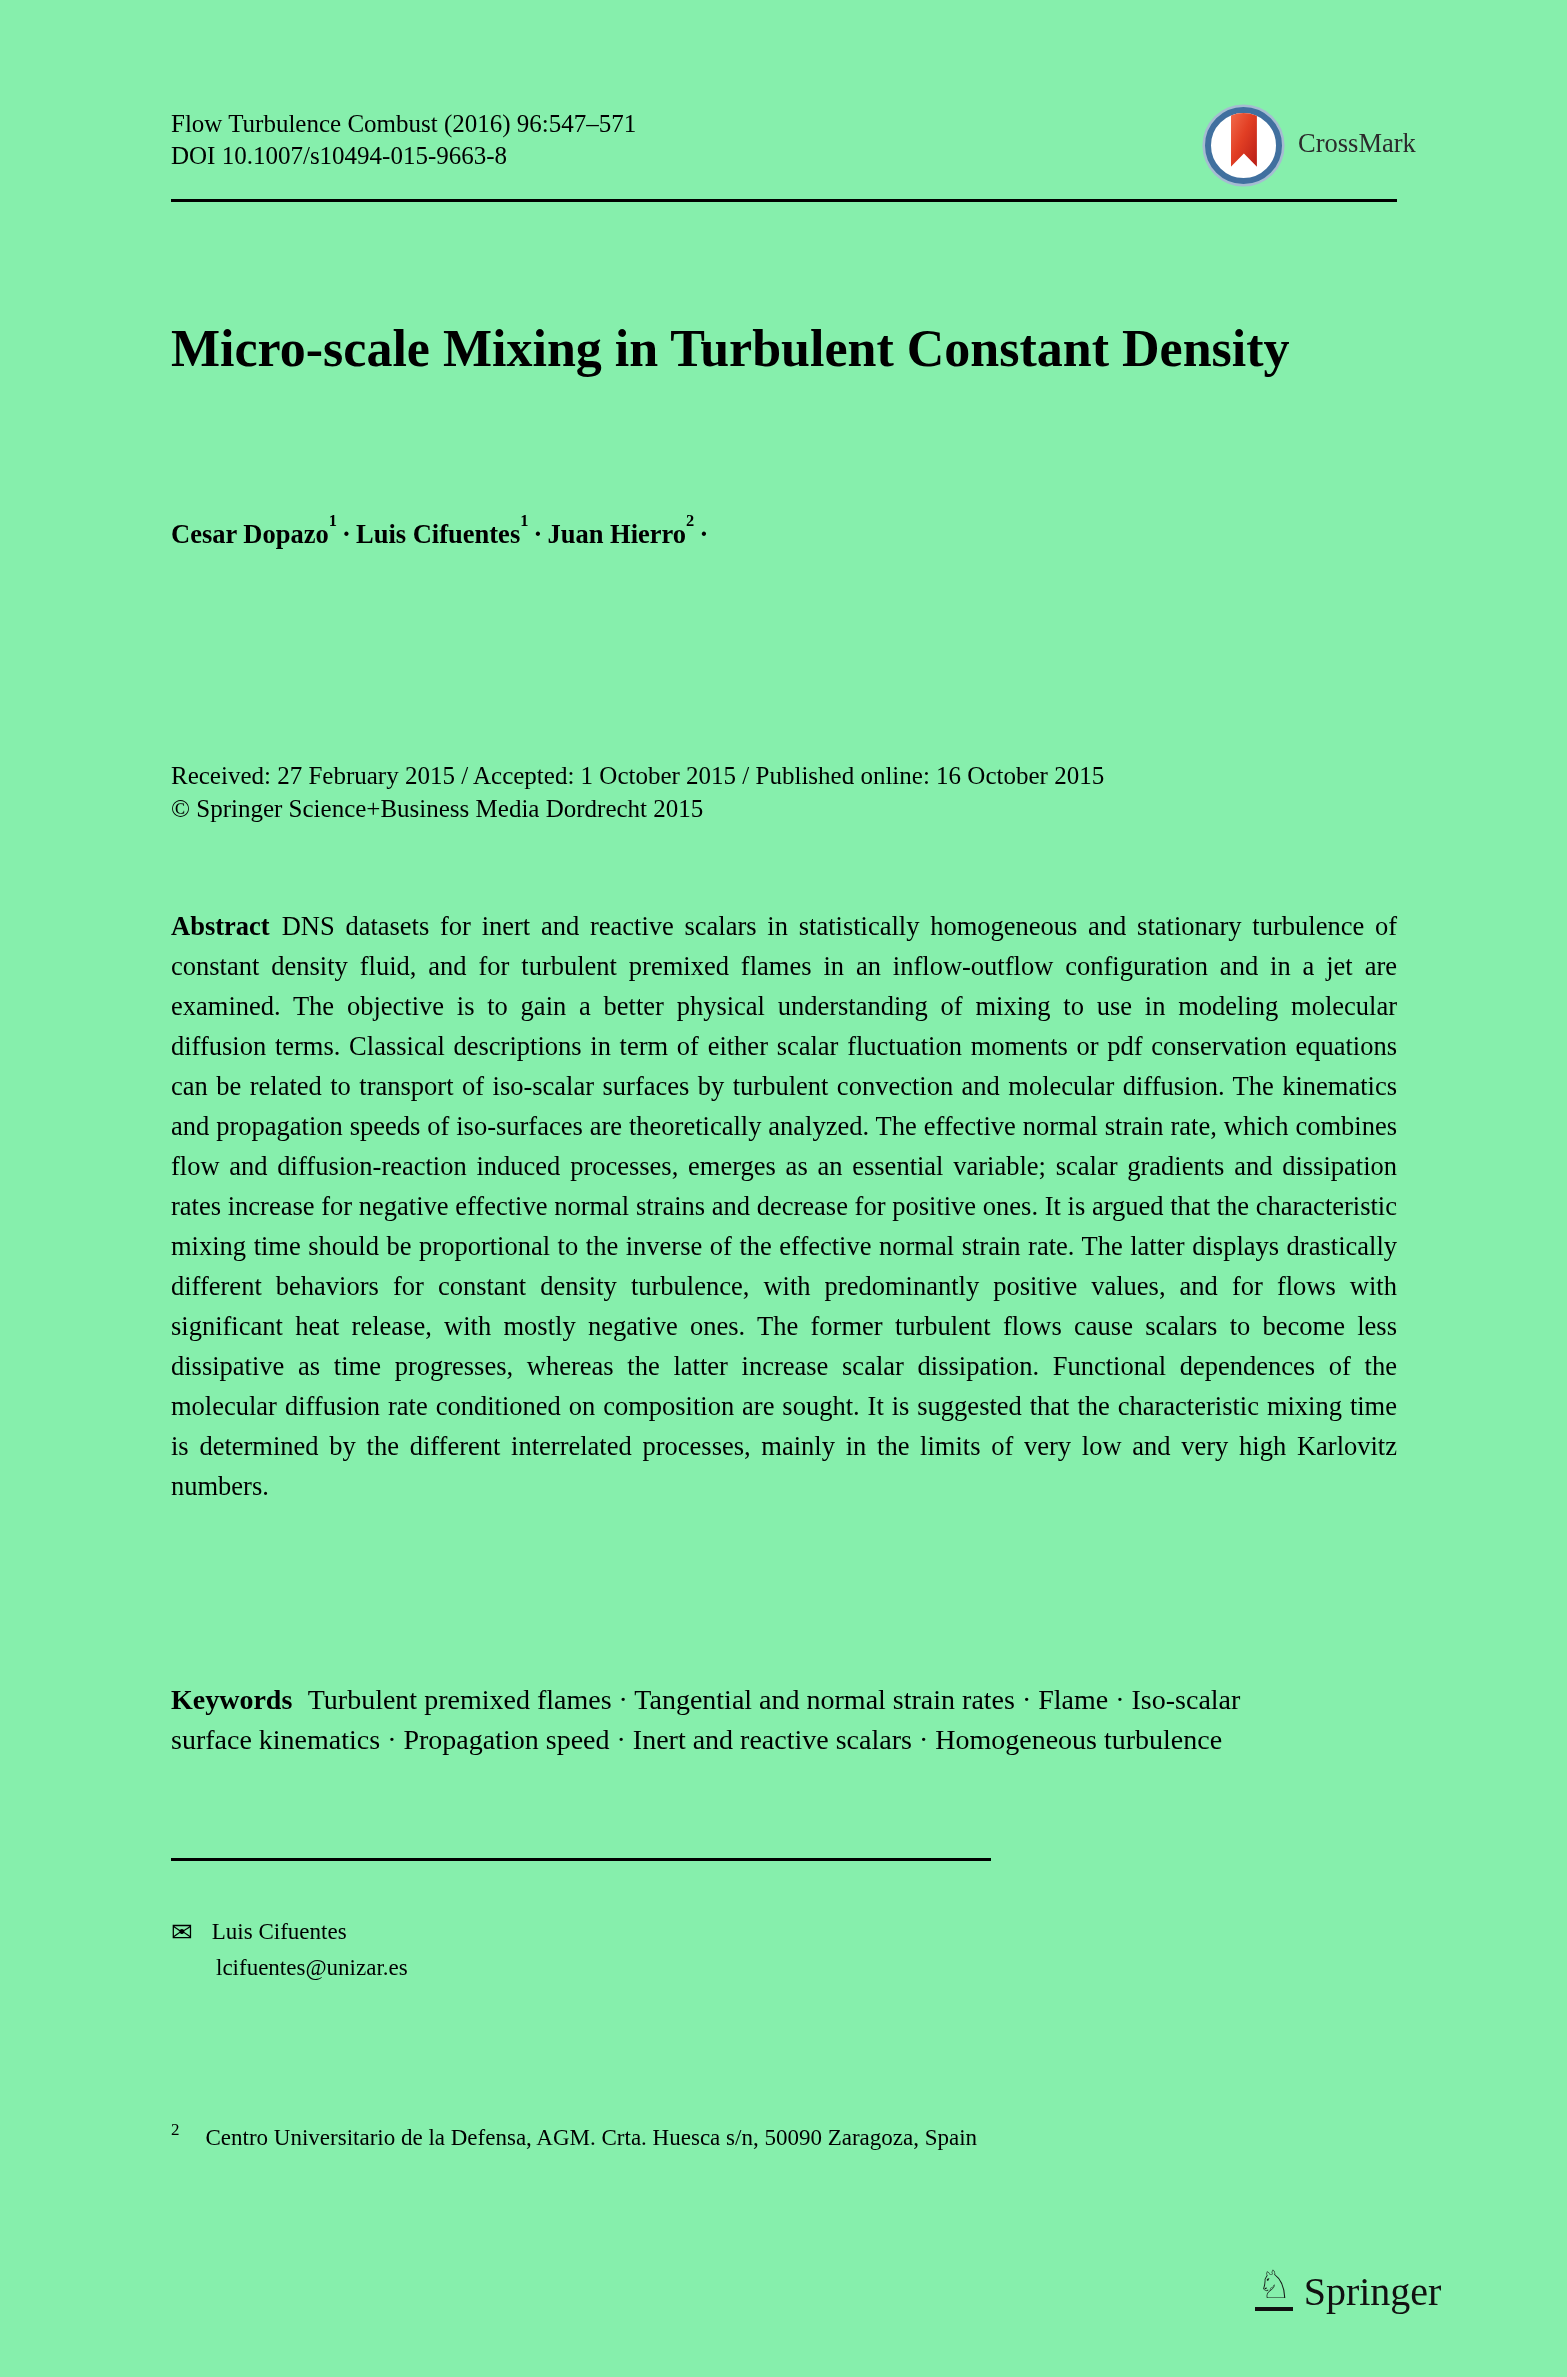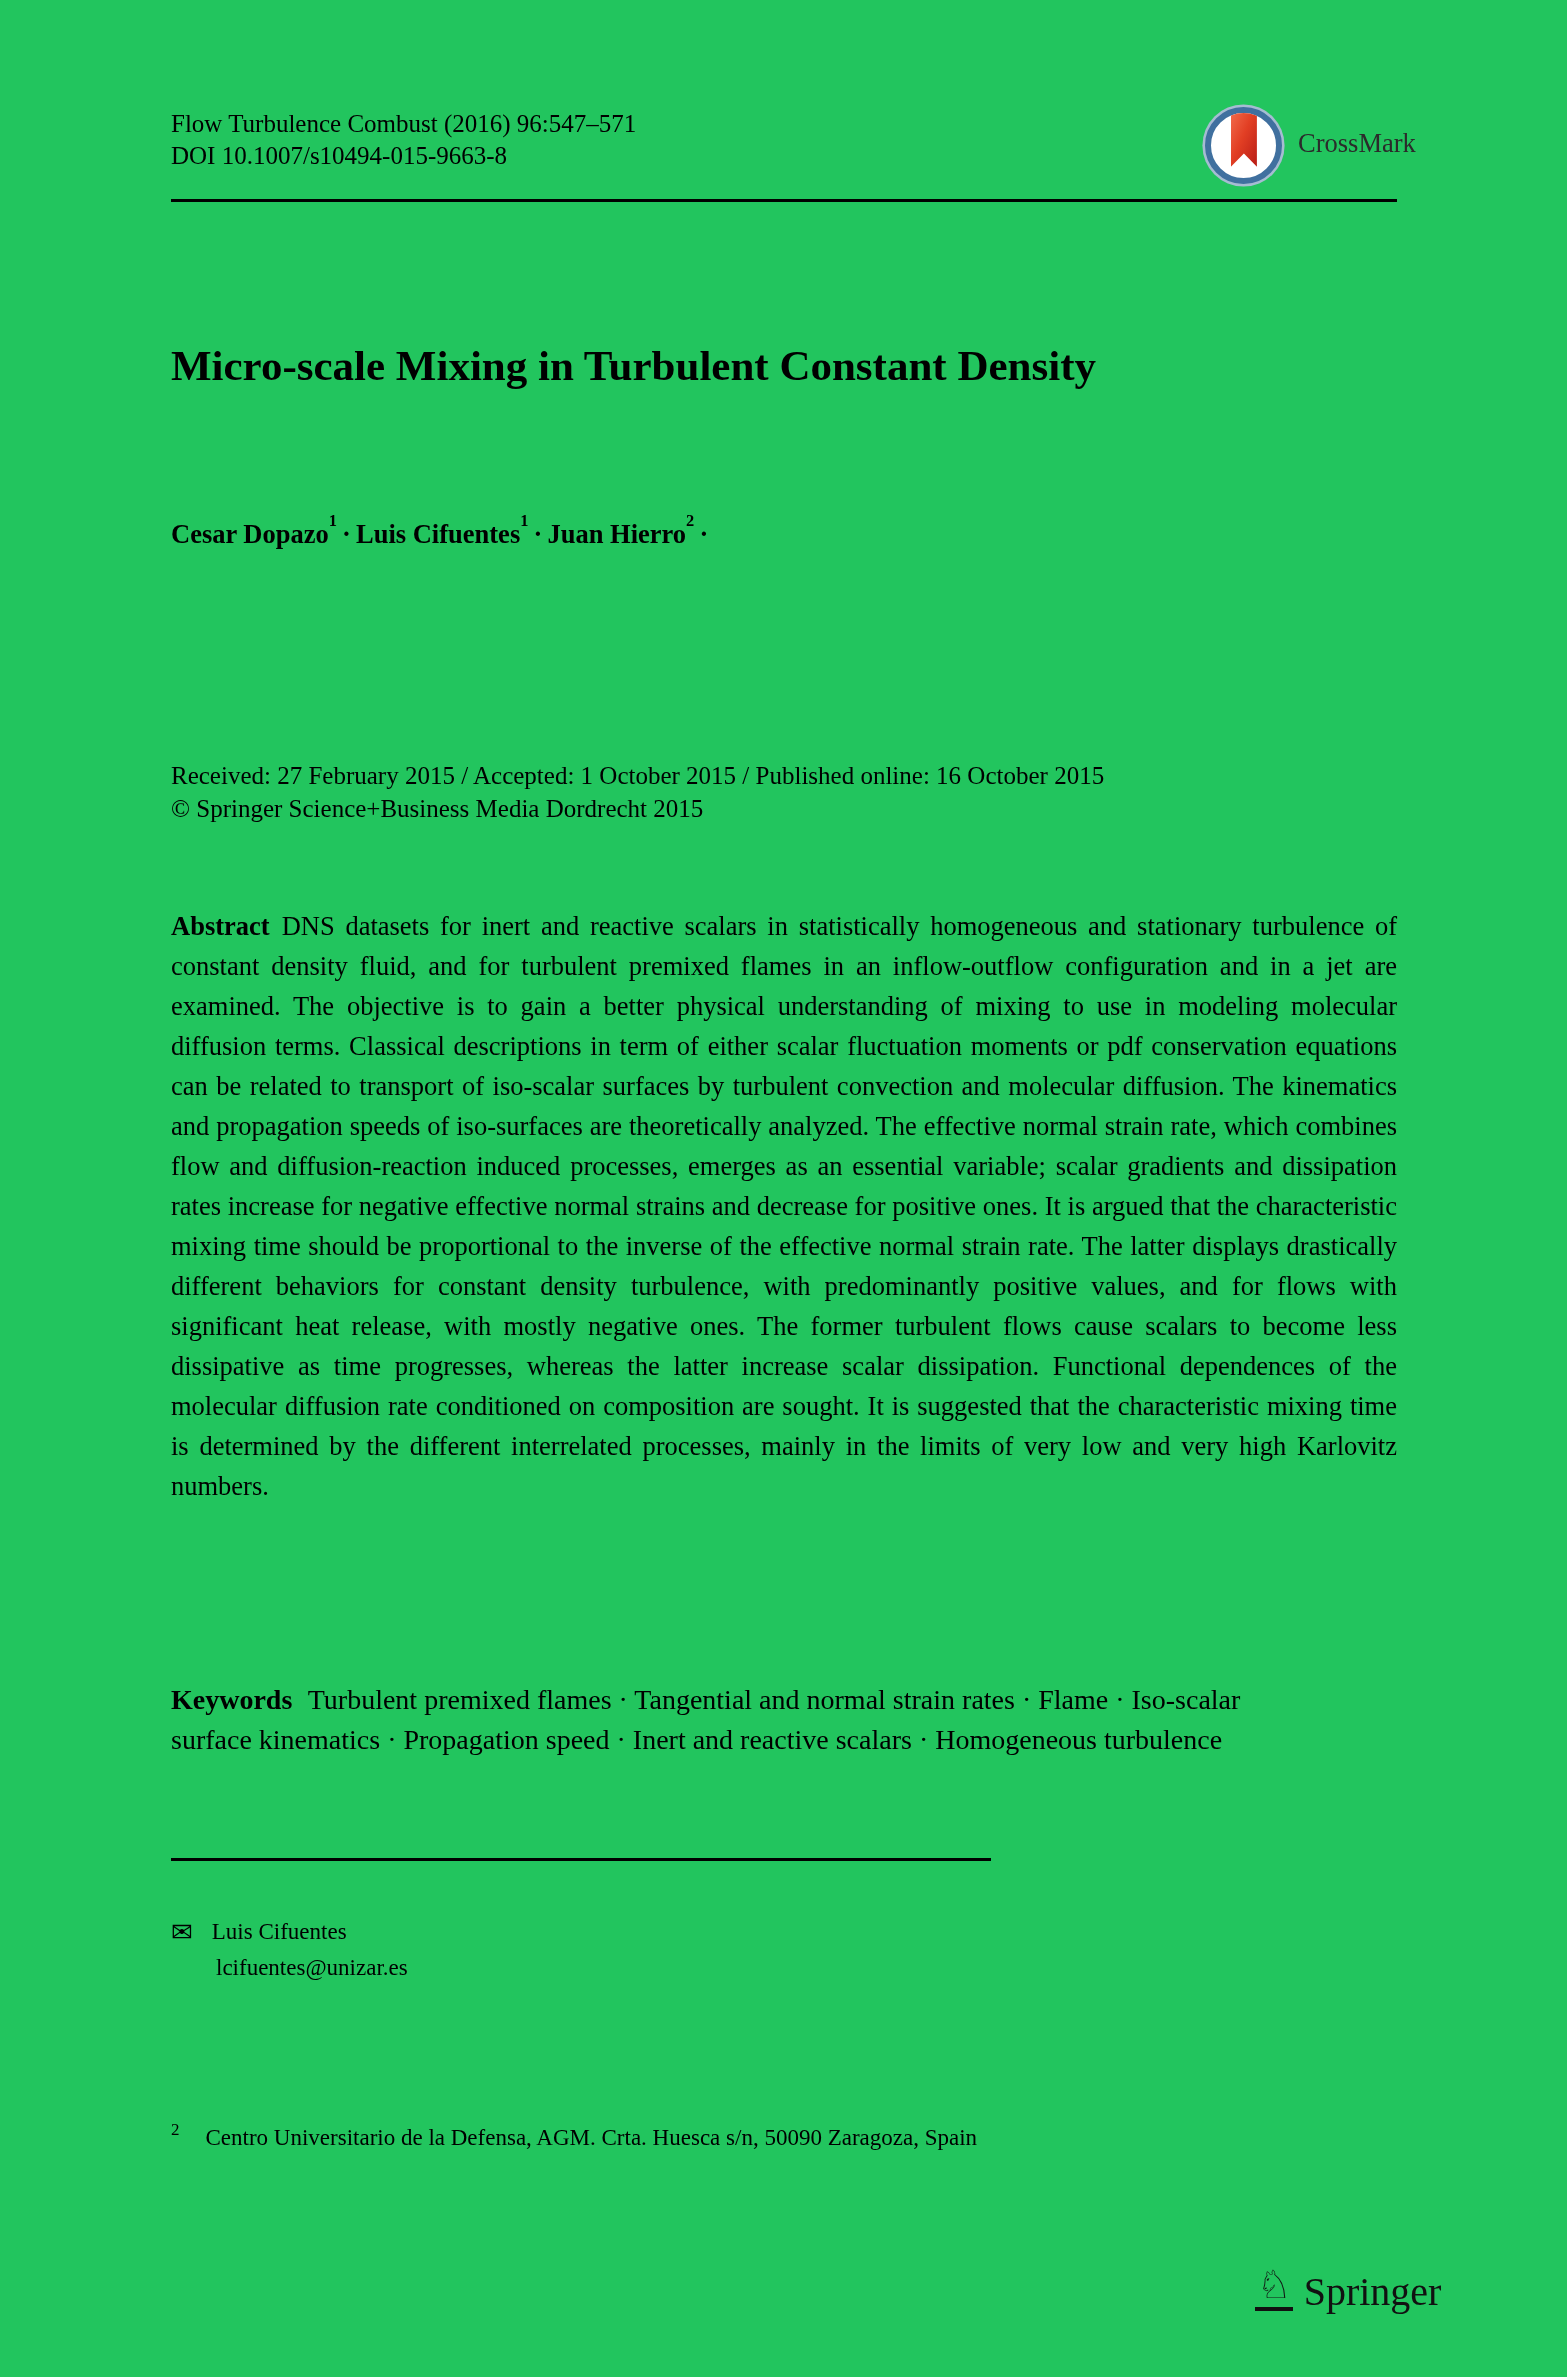--- a/index.html
+++ b/index.html
@@ -1,37 +1,37 @@
 <!DOCTYPE html>
 <html style="font-size:13.7px"><head>
 <meta charset="utf-8">
 <style>
   html,body{margin:0;padding:0;background:#ffffff;}
   #page{
     position:relative;
     width:1568px;
     height:2377px;
-    background:#22c55e;
+    background:#86efac;
     font-family:"Liberation Serif", serif;
     color:#000000;
     overflow:hidden;
   }
   
   .hdr{position:absolute;left:171px;top:108px;font-size:25px;line-height:32px;}
   .rule-top{position:absolute;left:171px;top:199px;width:1226px;height:3.4px;background:#000;}
   
   .cm-badge{position:absolute;left:1202px;top:104px;width:283px;height:89px;}
   .cm-circle{position:absolute;left:3.4px;top:3.4px;width:65px;height:65px;border-radius:50%;
     background:#ffffff;border:6.8px solid #40709f;box-shadow:0 0 0 2.6px #a6bcd2;overflow:hidden;}
   .cm-ribbon{position:absolute;left:50%;transform:translateX(-50%);top:-1.7px;width:26px;height:55px;
     background:linear-gradient(115deg,#f26a4b 0%,#e23f24 45%,#b81c15 100%);
     clip-path:polygon(0 0,100% 0,100% 100%,50% 76%,0 100%);}
   .cm-label{position:absolute;left:96px;top:24px;font-size:26.5px;color:#2b2b2b;}
   
-  .title{position:absolute;left:171px;top:339px;width:1250px;font-size:43px;line-height:54px;font-weight:bold;}
+  .title{position:absolute;left:171px;top:322px;width:1250px;font-size:52px;line-height:54px;font-weight:bold;}
   .authors{position:absolute;left:171px;top:505px;font-size:26.5px;line-height:45px;font-weight:bold;font-family:Liberation Serif, serif;}
   .authors sup{font-size:0.62em;position:relative;top:-0.45em;}
   .authors .sep{padding:0 5.1px;}
   
   .dates{position:absolute;left:171px;top:759px;font-size:25px;line-height:33px;}
   
   .abstract{position:absolute;left:171px;top:906px;width:1226px;font-size:26.5px;line-height:40px;
     text-align:justify;}
   .abstract .lbl{font-weight:bold;margin-right:12px;}
   

